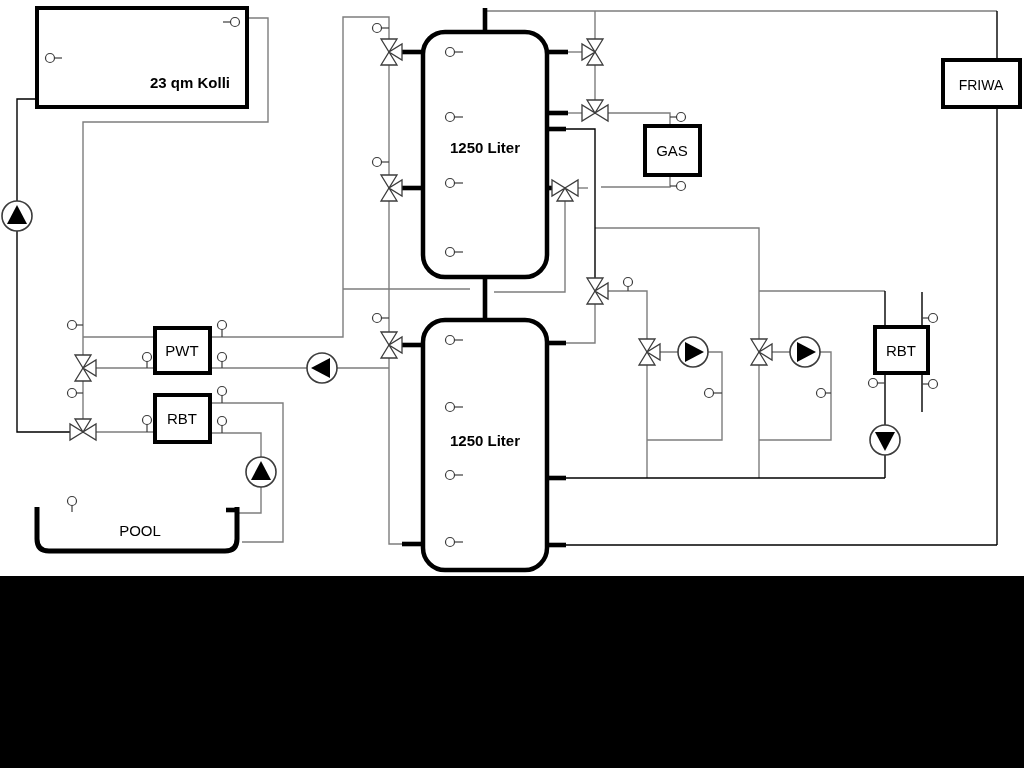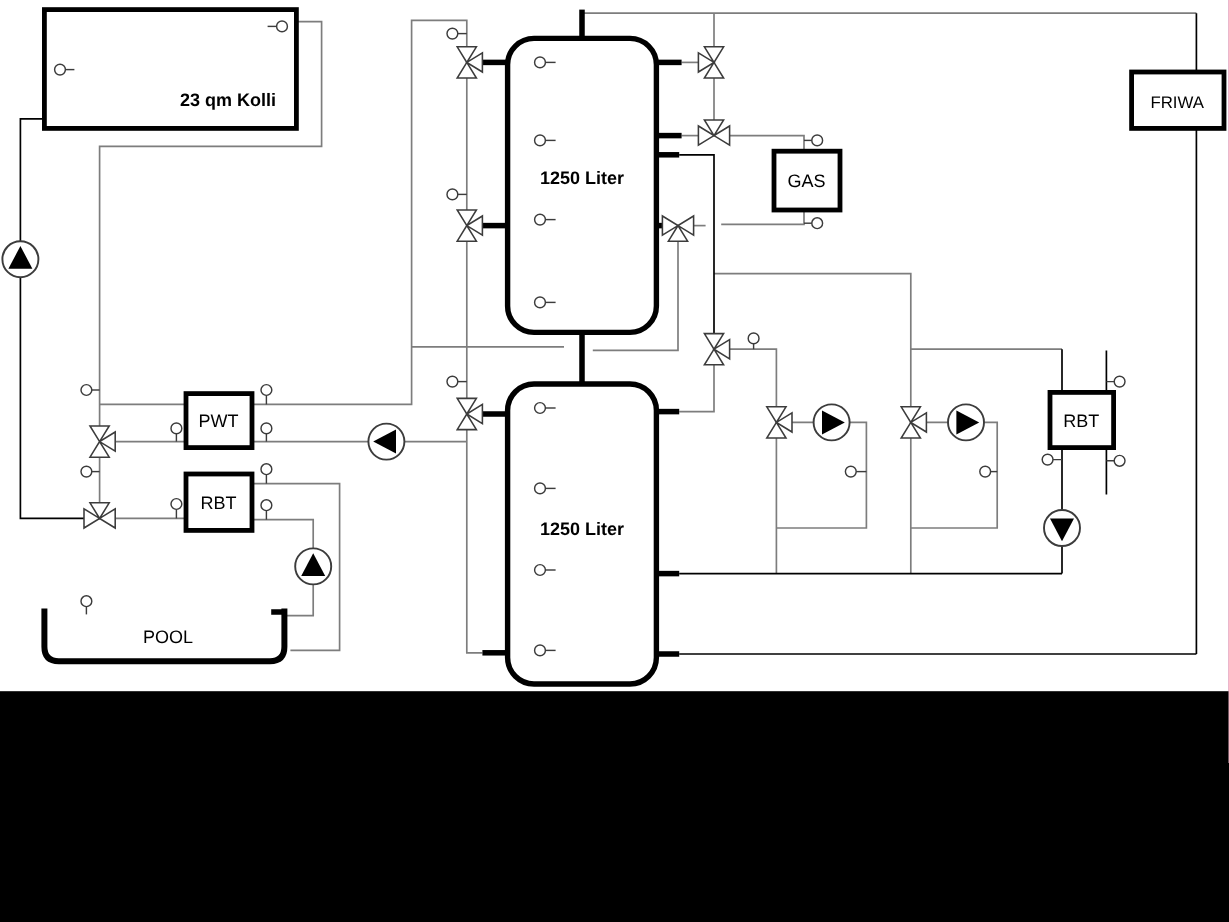--- a/index.html
+++ b/index.html
@@ -1,16 +1,16 @@
 <!DOCTYPE html>
 <html><head>
 <meta charset="utf-8">
 <style>
   html,body{margin:0;padding:0;background:#fff;}
-  .stage{position:relative;width:1024px;height:768px;background:#be185d;overflow:hidden;
+  .stage{position:relative;width:1024px;height:768px;background:#fde047;overflow:hidden;
          font-family:"Liberation Sans", sans-serif;}
   svg text{font-family:"Liberation Sans", sans-serif;fill:#000;}
 </style>
 </head>
 <body>
 
 <div class="stage">
   <svg id="diagram" width="1024" height="768" viewBox="0 0 1024 768">
       <rect x="0" y="0" width="1024" height="768" fill="#ffffff"></rect>
       <polyline points="485,11 997,11" fill="none" stroke="#7d7d7d" stroke-width="1.4"></polyline>

